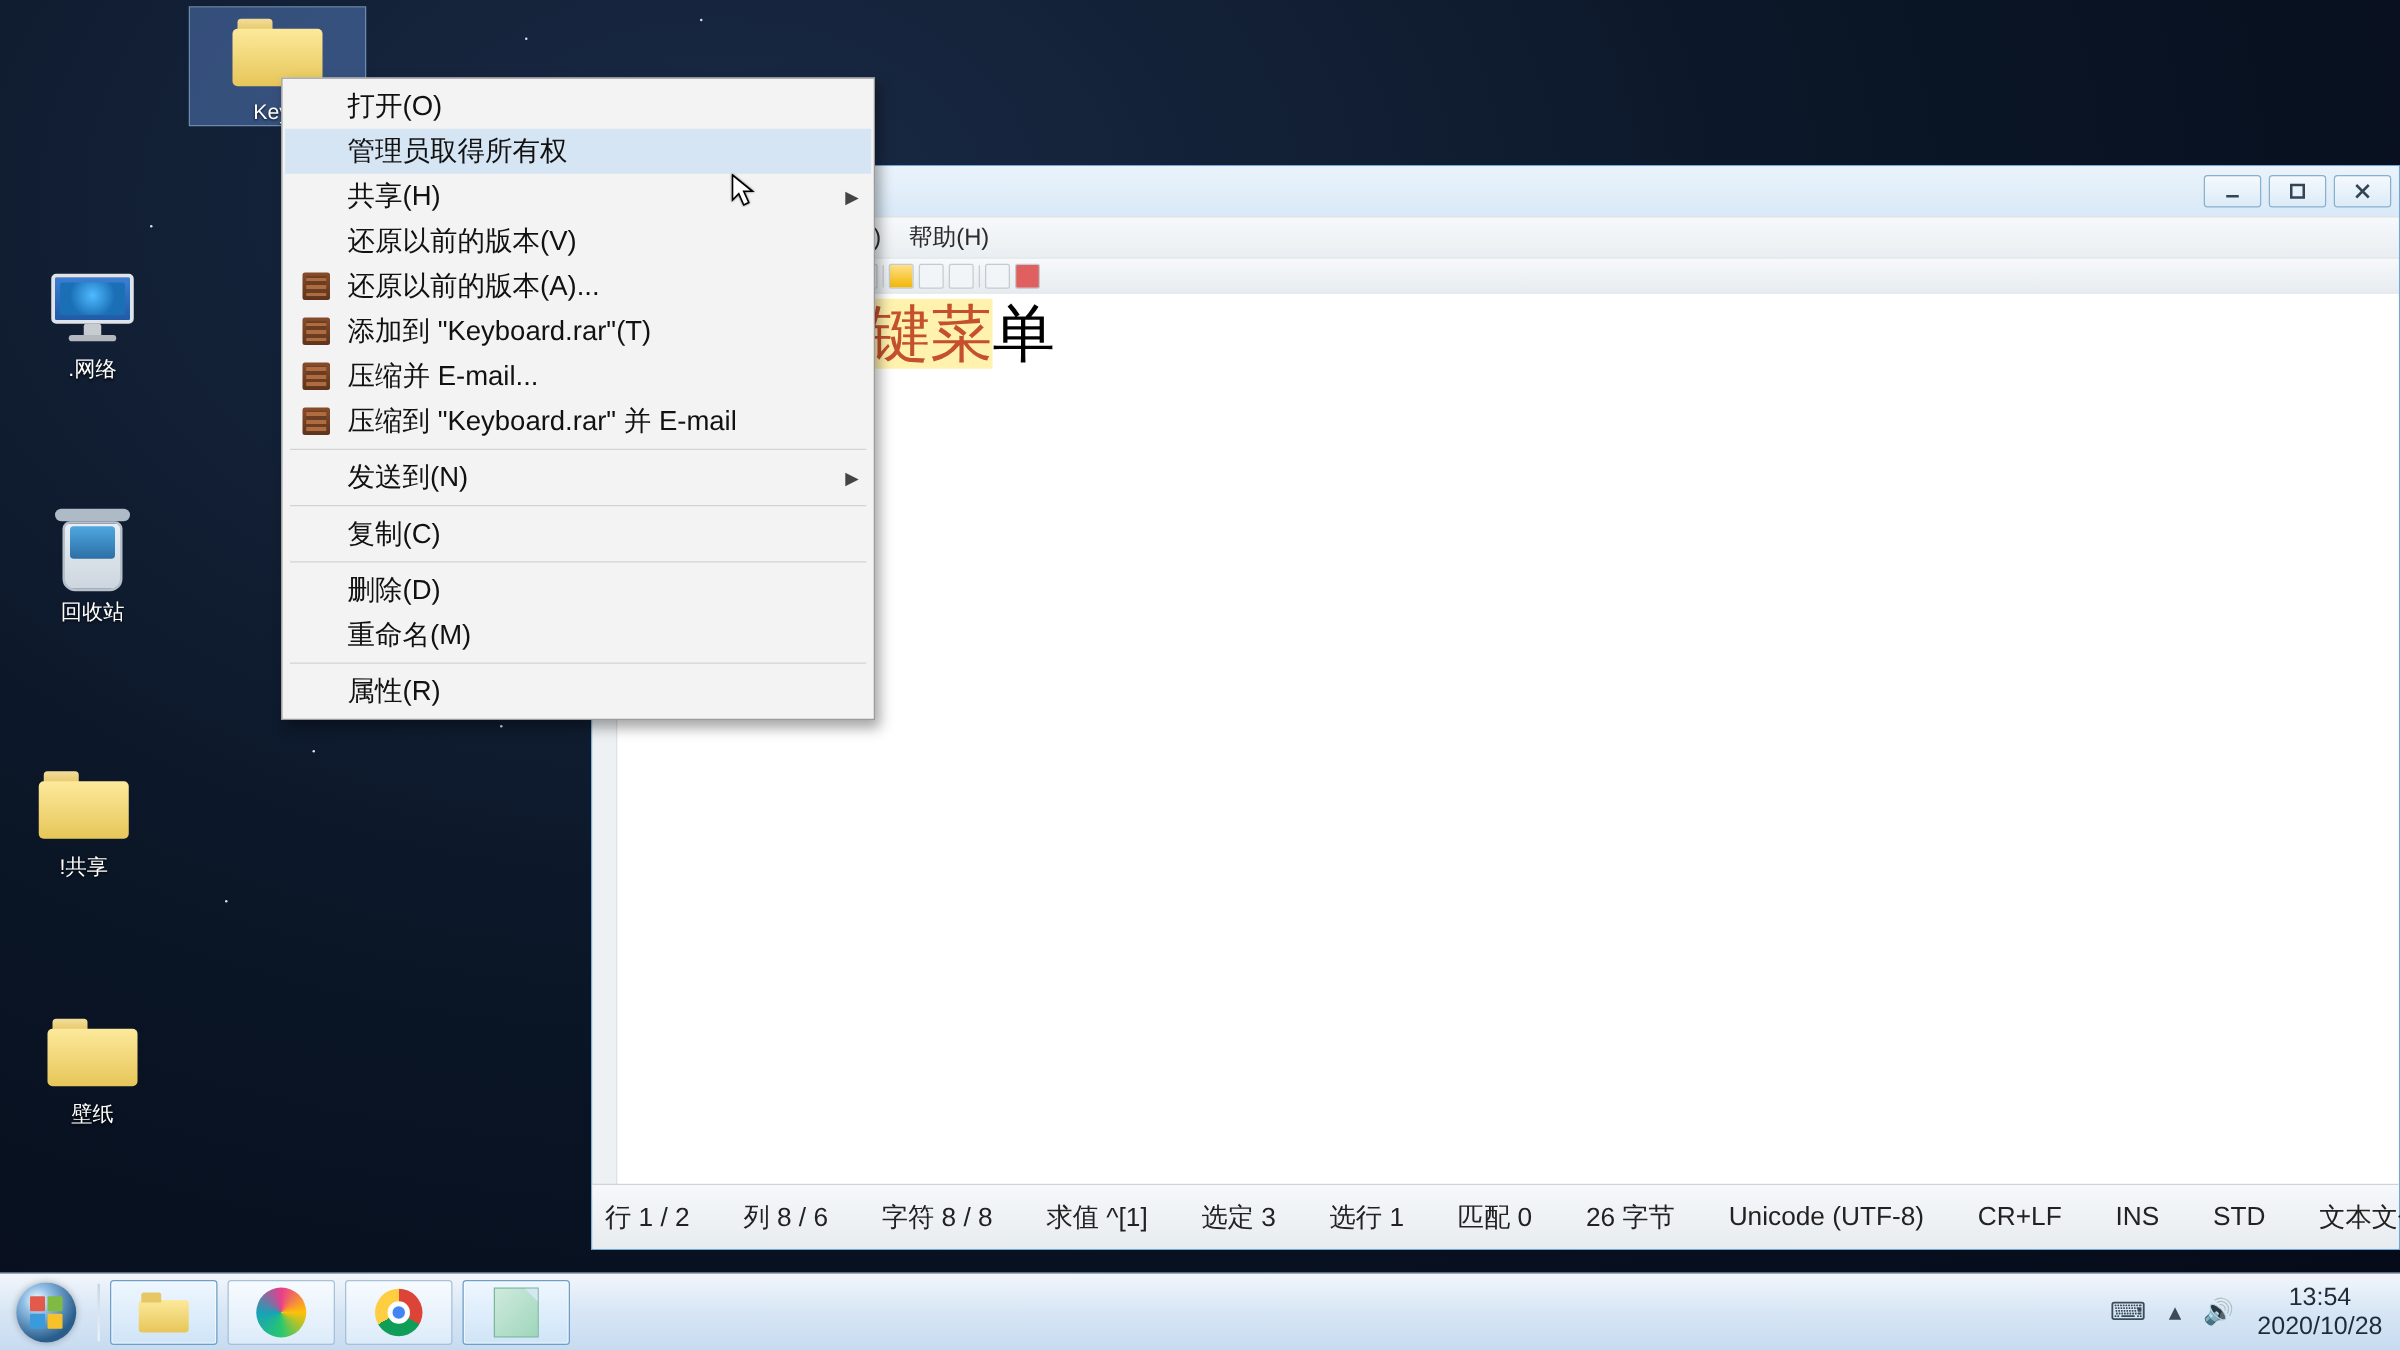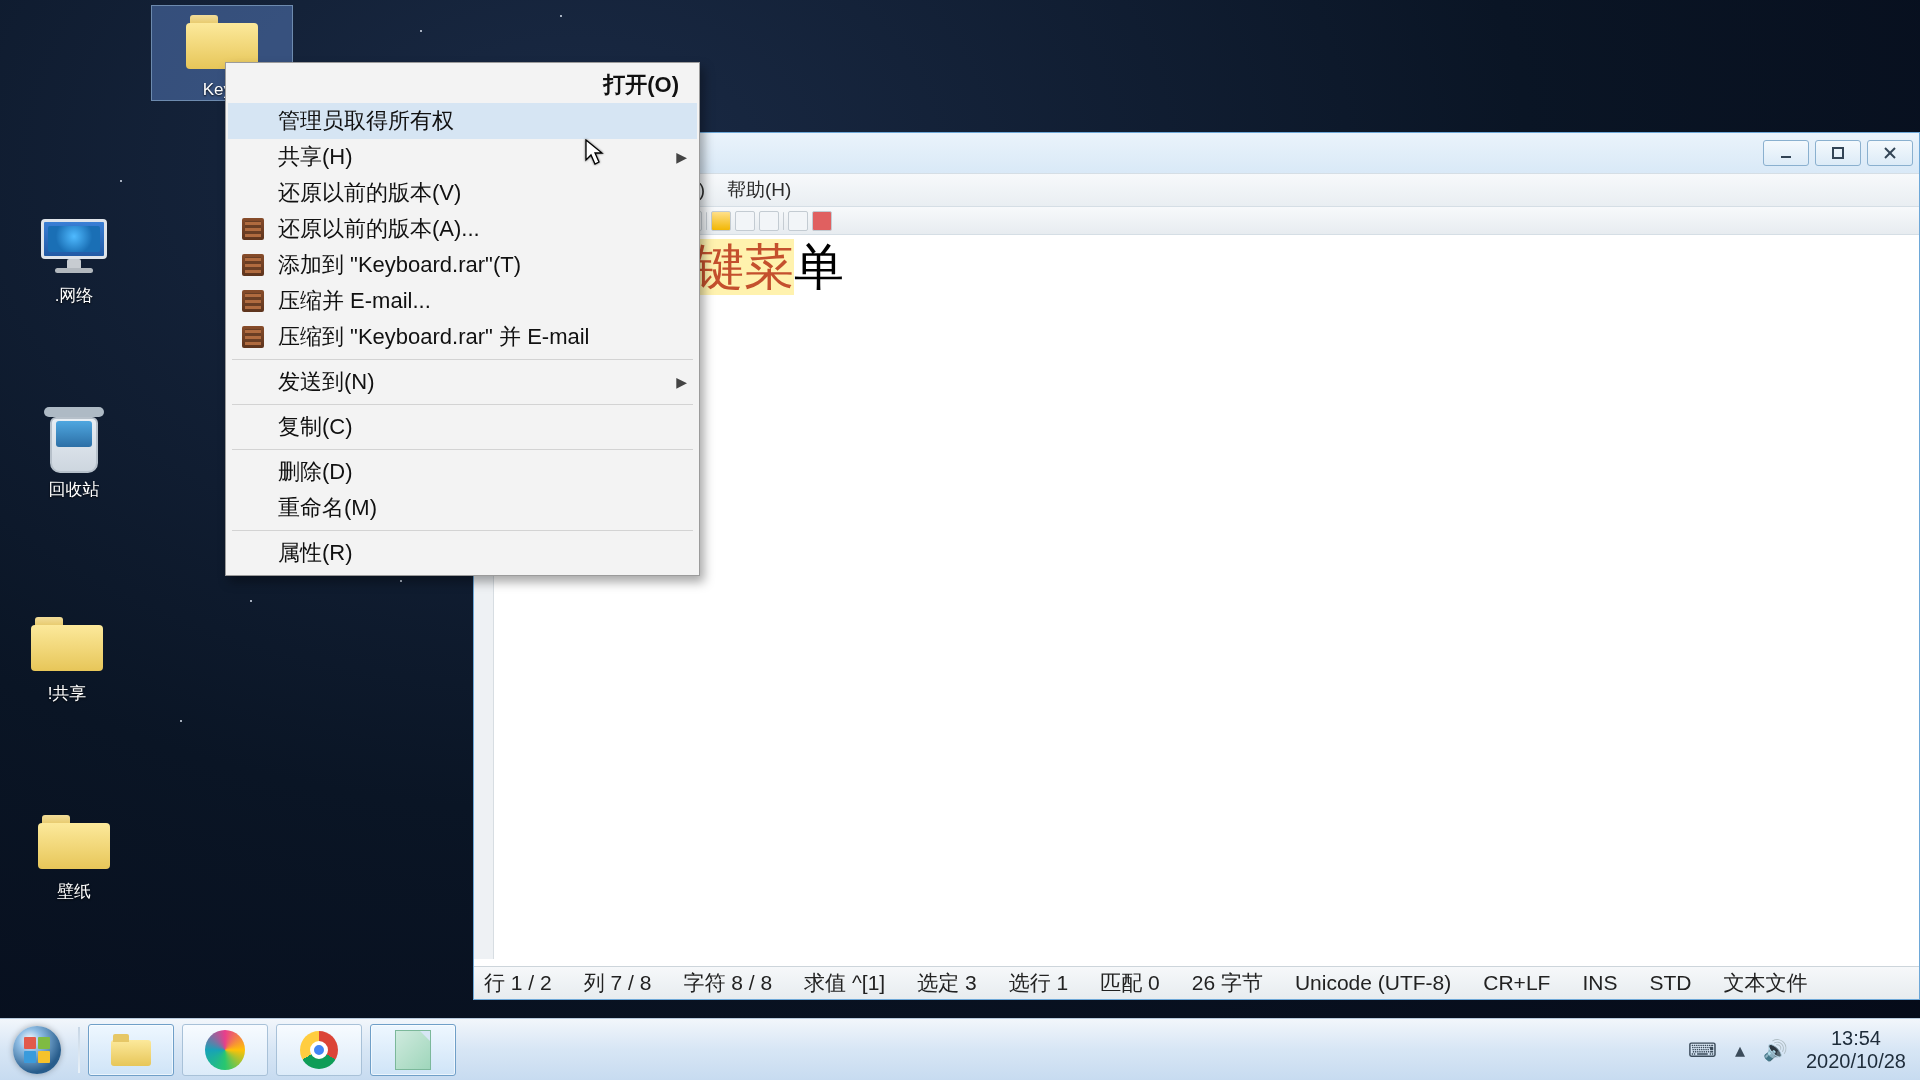--- a/index.html
+++ b/index.html
@@ -49,32 +49,32 @@
 .winbtn{width:46px;height:26px;border:1px solid #8ab0cf;border-radius:3px;background:linear-gradient(#f4f9fd,#dcebf7);display:flex;align-items:center;justify-content:center;color:#345;}
 .winbtn.close{}
 .menubar{height:34px;background:linear-gradient(#f7f9fb,#e9eef2);border-top:1px solid #d5dee5;border-bottom:1px solid #d5dee5;display:flex;align-items:center;padding-left:8px;font-size:19px;color:#2c2c2c;gap:6px;}
 .menubar span{padding:3px 8px;}
 .toolbar{height:28px;background:linear-gradient(#f7f9fb,#e7ecf0);border-bottom:1px solid #d5dee5;display:flex;align-items:center;padding:0 6px;gap:4px;}
 .tb{width:20px;height:20px;border:1px solid #c3cbd2;border-radius:2px;background:#f2f5f8;}
 .tb.sep{width:1px;height:18px;background:#c5ccd2;border:none;}
 .editor{position:absolute;top:102px;left:20px;right:0;bottom:40px;background:#fff;font-size:50px;line-height:1.2;padding-top:2px;white-space:nowrap;overflow:hidden;}
 .editor .hl1{background:#fff2ae;}
 .editor .sel{background:#fff2ae;color:#c4502d;}
-.statusbar{position:absolute;bottom:0;left:0;right:0;height:33px;background:linear-gradient(#f6f8fa,#e7ecef);border-top:1px solid #cdd5db;display:flex;align-items:center;font-size:21px;color:#222;padding:0 10px;gap:32px;white-space:nowrap;}
+.statusbar{position:absolute;bottom:0;left:0;right:0;height:52px;background:linear-gradient(#f6f8fa,#e7ecef);border-top:1px solid #cdd5db;display:flex;align-items:center;font-size:21px;color:#222;padding:0 10px;gap:43px;white-space:nowrap;}
 .statusbar span{white-space:nowrap;}
 .gutter{position:absolute;top:102px;left:0;width:20px;bottom:40px;background:#eef1f4;border-right:1px solid #d7dde2;}
 
 
 .ctxmenu {
   position:absolute; left:225px; top:62px; width:475px;
   background:#f3f3f3; border:1px solid #9b9b9b; box-shadow:4px 6px 10px rgba(0,0,0,.35);
   padding:4px 2px; z-index:100; font-size:22px; color:#111;
 }
 .ctxmenu .mi{padding:3px 18px 3px 50px; position:relative;}
-.ctxmenu .mi.bold{font-weight:700;text-align:right;}
+.ctxmenu .mi.bold{font-weight:400;}
 .ctxmenu .mi.hover{background:#d6e5f3;}
 .ctxmenu .mi .sub{position:absolute;right:10px;top:50%;transform:translateY(-50%);font-size:14px;color:#444;}
 .ctxmenu .sep{height:1px;background:#d3d3d3;margin:4px 4px;}
 .ctxmenu .mi .mic{position:absolute;left:14px;top:50%;transform:translateY(-50%);width:22px;height:22px;}
 .rar-ic{background:linear-gradient(#874c2a,#5d341d);border-radius:2px;position:relative;}
 .rar-ic::after{content:"";position:absolute;inset:3px;background:repeating-linear-gradient(0deg,#b06b3f 0 3px,#6a3e24 3px 6px);}
 
 
 .cursor{position:absolute;left:585px;top:139px;z-index:200;}
 .cursor svg{filter:drop-shadow(0 0 1px rgba(0,0,0,.6));}
@@ -219,21 +219,21 @@
       <div class="tb sep"></div>
       <div class="tb"></div>
       <div class="tb" style="background:#e06060"></div>
     </div>
     <div class="gutter"></div>
     <div class="editor">
       <span class="hl1">攵文件</span><span class="sel">右键菜</span><span>单</span>
     </div>
     <div class="statusbar">
       <span>行  1 / 2</span>
-      <span>列   7 / 8</span>
+      <span>列   8 / 6</span>
       <span>字符  8 / 8</span>
       <span>求值  ^[1]</span>
       <span>选定  3</span>
       <span>选行  1</span>
       <span>匹配   0</span>
       <span>26 字节</span>
       <span>Unicode (UTF-8)</span>
       <span>CR+LF</span>
       <span>INS</span>
       <span>STD</span>

